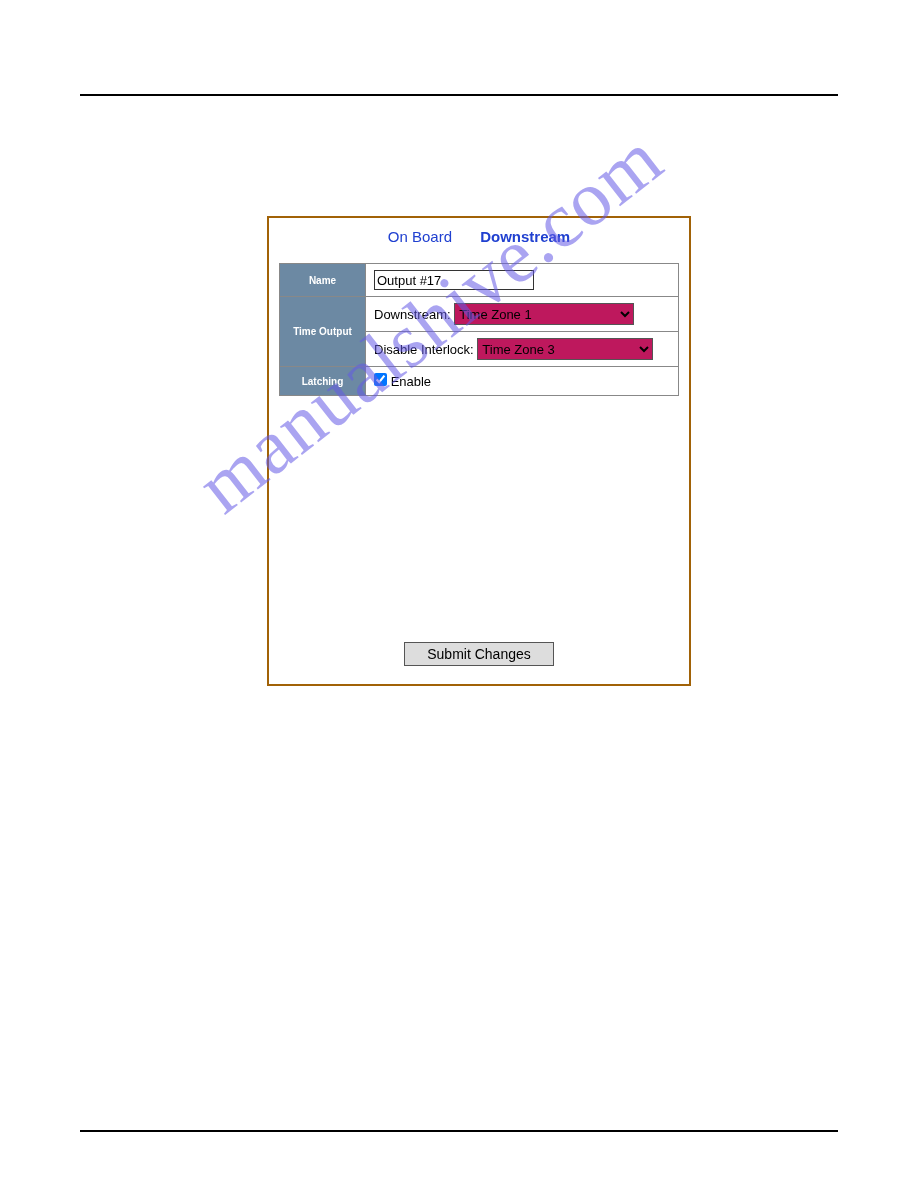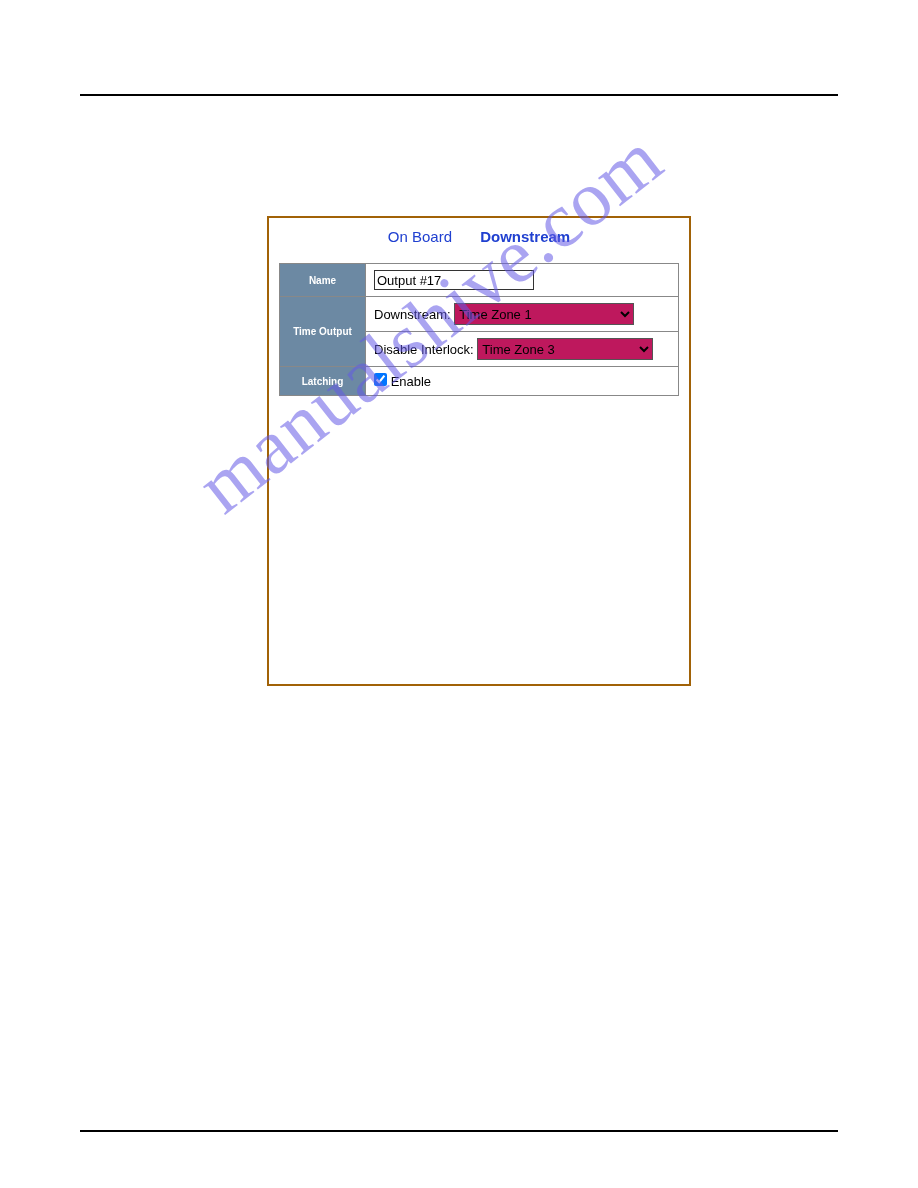--- a/index.html
+++ b/index.html
@@ -156,14 +156,17 @@
     <tr>
       <td class="lab">Latching</td>
       <td>
         <input type="checkbox" checked="" style="">
         <span>Enable</span>
       </td>
     </tr>
   </tbody>
     </table>
 
+  <div class="submit-wrap">
+    <button class="submit">Submit Changes</button>
+  </div>
 
 </div>
 
 </body></html>

